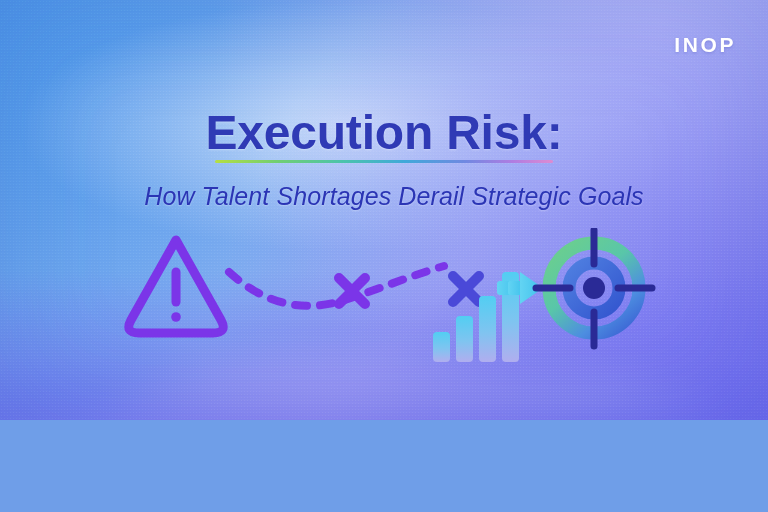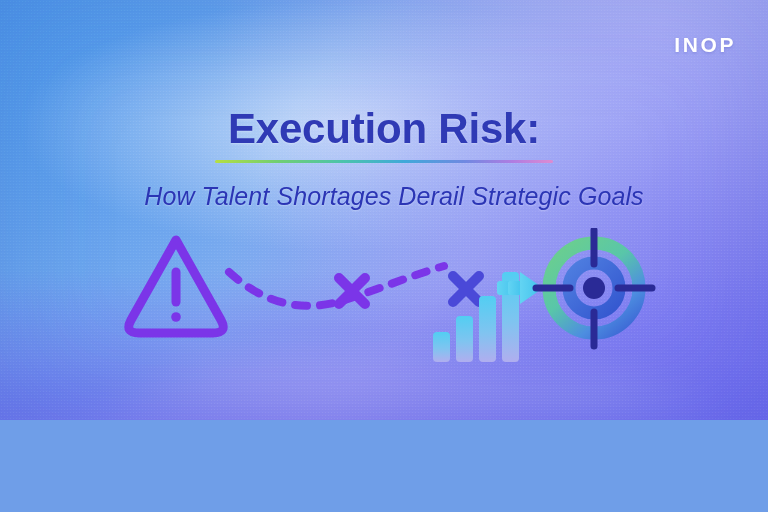--- a/index.html
+++ b/index.html
@@ -73,21 +73,21 @@
   
   .logo{
     position:absolute;top:33px;right:32px;
     color:#ffffff;font-size:21px;font-weight:700;letter-spacing:2.6px;
     text-shadow:0 1px 3px rgba(60,70,170,.28);
   }
 
   
   .title{
     position:absolute;top:105px;left:0;right:0;text-align:center;
-    font-size:42px;font-weight:700;color:#2f3ab5;letter-spacing:-.2px;
+    font-size:48px;font-weight:700;color:#2f3ab5;letter-spacing:-.2px;
     text-shadow:0 1px 2px rgba(255,255,255,.35);
   }
   .divider{
     position:absolute;top:160px;left:50%;transform:translateX(-50%);
     width:338px;height:3px;border-radius:3px;
     background:linear-gradient(90deg,#b7e03a 0%,#6fcf6a 18%,#46c3a8 38%,#3aa8d8 56%,#6d86e0 74%,#b07ae0 88%,#e08ad0 100%);
     opacity:.95;
   }
   .subtitle{
     position:absolute;top:182px;left:0;right:0;text-align:center;

